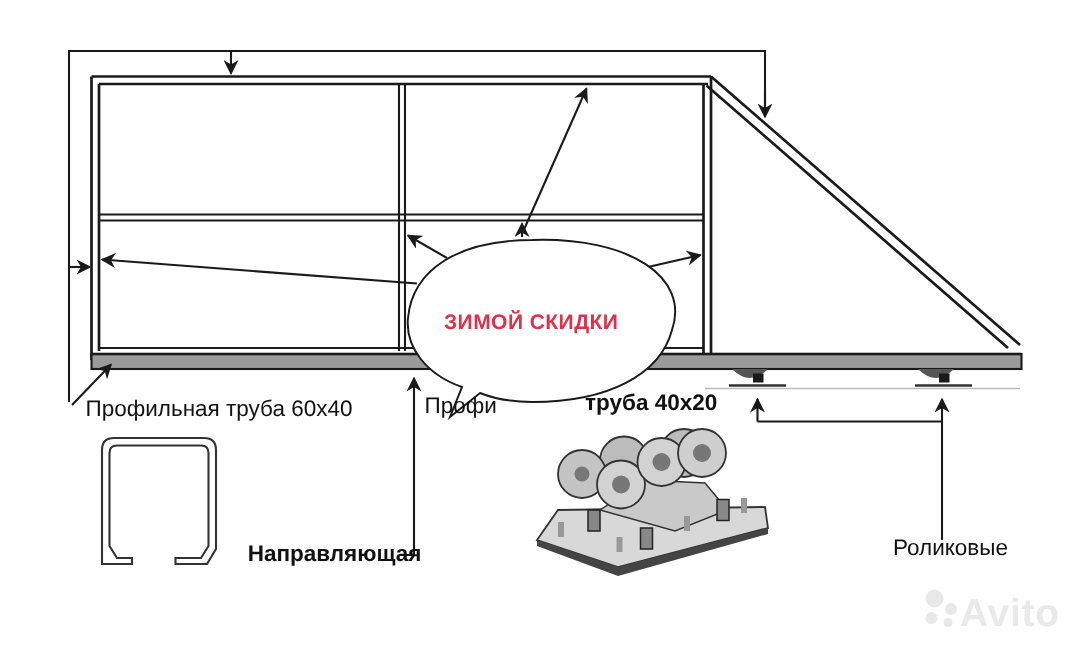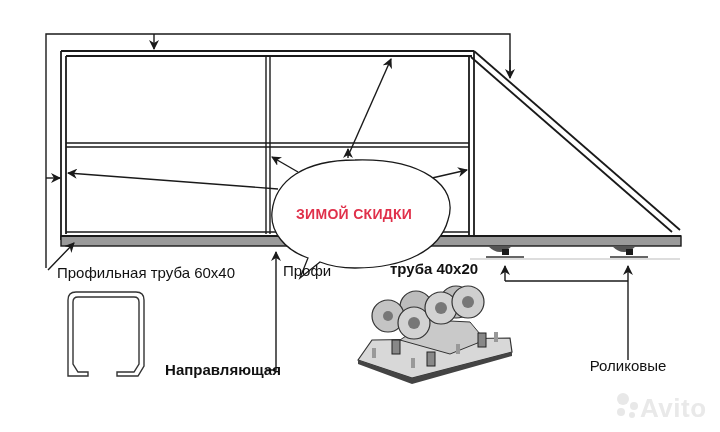--- a/index.html
+++ b/index.html
@@ -140,18 +140,18 @@
 <div class="lbl" style="left:57px; top:264px;">Профильная труба 60х40</div>
 
 <div class="lbl" style="left:283px; top:262px;text-align:center;">Профи</div>
 <div class="lbl lbl-bold" style="left:362px; top:260px;margin-left:28px;">труба 40х20</div>
 
 <div class="lbl center" style="left:164px; top:361px; width:118px;font-weight:bold;">
   <div>Направляющая</div>
 </div>
 
 <div class="lbl center" style="left:584px; top:357px; width:88px;">
-  <div style="margin-bottom:3px;">Роликовые</div>
+  <div style="margin-bottom:3px;text-align:right;">Роликовые</div>
 </div>
 
 <div class="promo" style="left:296px; top:206px;">ЗИМОЙ  СКИДКИ</div>
 
 <div class="wm" style="left:640px; top:393px;">Avito</div>
 
 </body></html>

